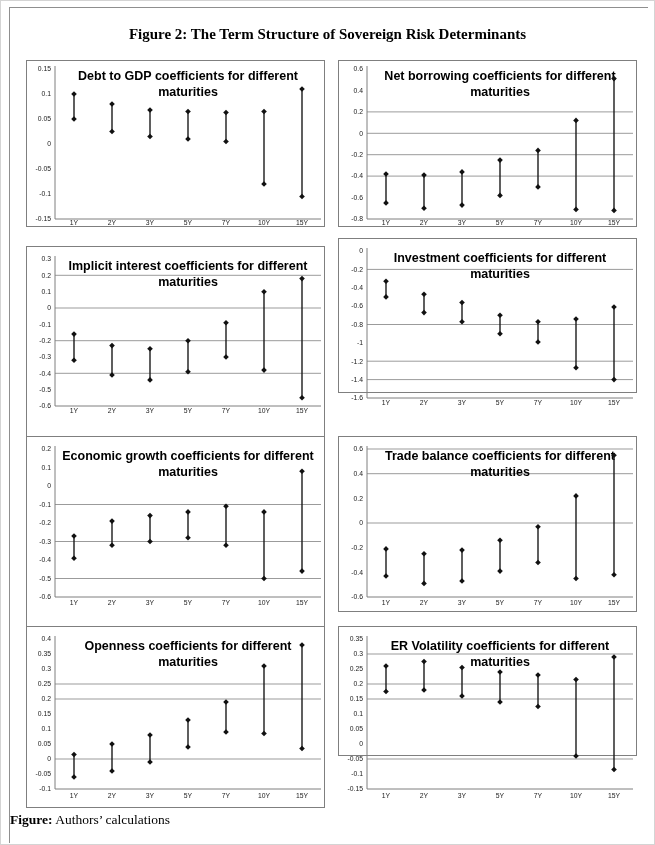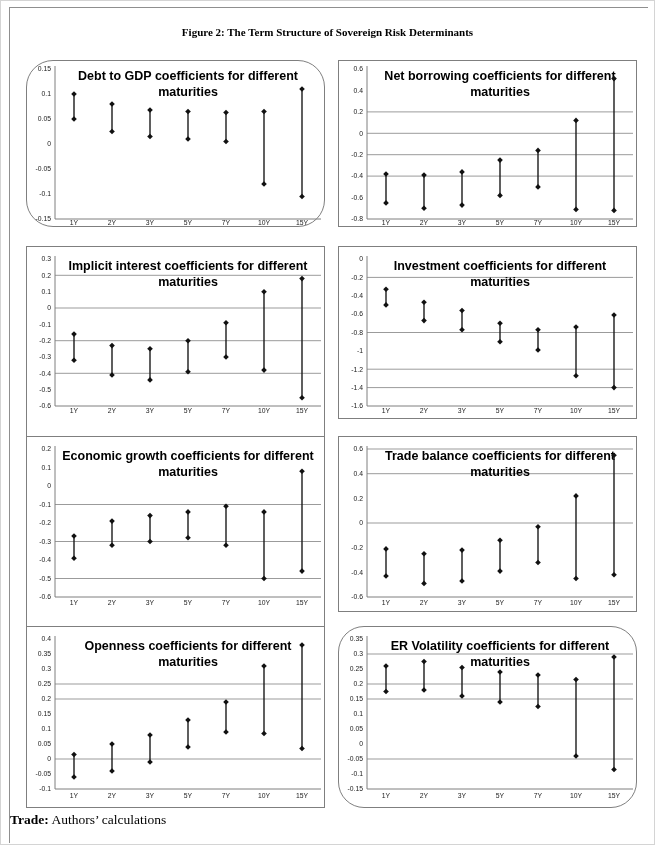--- a/index.html
+++ b/index.html
@@ -14,21 +14,21 @@
   .page-border-top{
     position:absolute;left:9px;top:7px;width:639px;height:0;
     border-top:1px solid #8f8f8f;
   }
   .page-border-left{
     position:absolute;left:9px;top:7px;width:0;height:836px;
     border-left:1px solid #8f8f8f;
   }
   .figure-title{
     position:absolute;left:0;top:26px;width:655px;margin:0;
-    text-align:center;font-size:11px;font-weight:bold;color:#000;
+    text-align:center;font-size:15px;font-weight:bold;color:#000;
   }
   .chart-box{
     position:absolute;background:#fff;border:1px solid #7f7f7f;
     box-sizing:border-box;
   }
   .chart-box svg{display:block;
     font-family:"Liberation Sans","DejaVu Sans",sans-serif;}
   .source-line{
     position:absolute;left:10px;top:812px;margin:0;
     font-size:13.5px;color:#000;
@@ -37,21 +37,21 @@
 </style>
 </head>
 <body>
 
 <div class="outer-frame"></div>
 <div class="page-border-top"></div>
 <div class="page-border-left"></div>
 
 <h1 class="figure-title">Figure 2: The Term Structure of Sovereign Risk Determinants</h1>
 
-<div class="chart-box" style="left: 26px; top: 60px; width: 299px; height: 167px; border-color: rgb(127, 127, 127); border-radius: 27px;">
+<div class="chart-box" style="left: 26px; top: 60px; width: 299px; height: 167px; border-color: rgb(127, 127, 127);">
     <svg viewBox="0 0 297 165" width="297" height="165">
       <line x1="28" y1="5" x2="28" y2="158" stroke="#7f7f7f" stroke-width="1"></line>
       <line x1="28" y1="158" x2="294" y2="158" stroke="#7f7f7f" stroke-width="1"></line>
       <text x="24" y="10.3" text-anchor="end" font-size="6.8" fill="#1a1a1a">0.15</text>
       <text x="24" y="35.3" text-anchor="end" font-size="6.8" fill="#1a1a1a">0.1</text>
       <text x="24" y="60.3" text-anchor="end" font-size="6.8" fill="#1a1a1a">0.05</text>
       <text x="24" y="85.3" text-anchor="end" font-size="6.8" fill="#1a1a1a">0</text>
       <text x="24" y="110.3" text-anchor="end" font-size="6.8" fill="#1a1a1a">-0.05</text>
       <text x="24" y="135.3" text-anchor="end" font-size="6.8" fill="#1a1a1a">-0.1</text>
       <text x="24" y="160.3" text-anchor="end" font-size="6.8" fill="#1a1a1a">-0.15</text>
@@ -178,21 +178,21 @@
       <line x1="237" y1="44.7" x2="237" y2="123.1" stroke="#1a1a1a" stroke-width="1.4"></line>
       <path d="M 237 120.3 L 239.8 123.1 L 237 125.9 L 234.2 123.1 Z" fill="#111111"></path>
       <path d="M 237 41.9 L 239.8 44.7 L 237 47.5 L 234.2 44.7 Z" fill="#111111"></path>
       <text x="237" y="166" text-anchor="middle" font-size="6.8" fill="#1a1a1a">10Y</text>
       <line x1="275" y1="31.6" x2="275" y2="150.8" stroke="#1a1a1a" stroke-width="1.4"></line>
       <path d="M 275 148.0 L 277.8 150.8 L 275 153.6 L 272.2 150.8 Z" fill="#111111"></path>
       <path d="M 275 28.8 L 277.8 31.6 L 275 34.4 L 272.2 31.6 Z" fill="#111111"></path>
       <text x="275" y="166" text-anchor="middle" font-size="6.8" fill="#1a1a1a">15Y</text>
     </svg>
   </div>
-<div class="chart-box" style="left: 338px; top: 246px; width: 299px; height: 173px; border-color: rgb(127, 127, 127);">
+<div class="chart-box" style="left: 338px; top: 238px; width: 299px; height: 155px; border-color: rgb(127, 127, 127);">
     <svg viewBox="0 0 297 171" width="297" height="171">
       <line x1="28" y1="30.4" x2="294" y2="30.4" stroke="#9b9b9b" stroke-width="1"></line>
       <line x1="28" y1="85.5" x2="294" y2="85.5" stroke="#9b9b9b" stroke-width="1"></line>
       <line x1="28" y1="122.2" x2="294" y2="122.2" stroke="#9b9b9b" stroke-width="1"></line>
       <line x1="28" y1="140.6" x2="294" y2="140.6" stroke="#9b9b9b" stroke-width="1"></line>
       <line x1="28" y1="9" x2="28" y2="159" stroke="#7f7f7f" stroke-width="1"></line>
       <line x1="28" y1="159" x2="294" y2="159" stroke="#7f7f7f" stroke-width="1"></line>
       <text x="24" y="14.3" text-anchor="end" font-size="6.8" fill="#1a1a1a">0</text>
       <text x="24" y="32.7" text-anchor="end" font-size="6.8" fill="#1a1a1a">-0.2</text>
       <text x="24" y="51.0" text-anchor="end" font-size="6.8" fill="#1a1a1a">-0.4</text>
@@ -371,21 +371,21 @@
       <line x1="237" y1="39.0" x2="237" y2="106.5" stroke="#1a1a1a" stroke-width="1.4"></line>
       <path d="M 237 103.7 L 239.8 106.5 L 237 109.3 L 234.2 106.5 Z" fill="#111111"></path>
       <path d="M 237 36.2 L 239.8 39.0 L 237 41.8 L 234.2 39.0 Z" fill="#111111"></path>
       <text x="237" y="171" text-anchor="middle" font-size="6.8" fill="#1a1a1a">10Y</text>
       <line x1="275" y1="18.0" x2="275" y2="121.5" stroke="#1a1a1a" stroke-width="1.4"></line>
       <path d="M 275 118.7 L 277.8 121.5 L 275 124.3 L 272.2 121.5 Z" fill="#111111"></path>
       <path d="M 275 15.2 L 277.8 18.0 L 275 20.8 L 272.2 18.0 Z" fill="#111111"></path>
       <text x="275" y="171" text-anchor="middle" font-size="6.8" fill="#1a1a1a">15Y</text>
     </svg>
   </div>
-<div class="chart-box" style="left: 338px; top: 626px; width: 299px; height: 182px; border-color: rgb(127, 127, 127); border-radius: 26px;">
+<div class="chart-box" style="left: 338px; top: 626px; width: 299px; height: 130px; border-color: rgb(127, 127, 127);">
     <svg viewBox="0 0 297 180" width="297" height="180">
       <line x1="28" y1="27.0" x2="294" y2="27.0" stroke="#9b9b9b" stroke-width="1"></line>
       <line x1="28" y1="57.0" x2="294" y2="57.0" stroke="#9b9b9b" stroke-width="1"></line>
       <line x1="28" y1="72.0" x2="294" y2="72.0" stroke="#9b9b9b" stroke-width="1"></line>
       <line x1="28" y1="132.0" x2="294" y2="132.0" stroke="#9b9b9b" stroke-width="1"></line>
       <line x1="28" y1="9" x2="28" y2="162" stroke="#7f7f7f" stroke-width="1"></line>
       <line x1="28" y1="162" x2="294" y2="162" stroke="#7f7f7f" stroke-width="1"></line>
       <text x="24" y="14.3" text-anchor="end" font-size="6.8" fill="#1a1a1a">0.35</text>
       <text x="24" y="29.3" text-anchor="end" font-size="6.8" fill="#1a1a1a">0.3</text>
       <text x="24" y="44.3" text-anchor="end" font-size="6.8" fill="#1a1a1a">0.25</text>
@@ -424,15 +424,15 @@
       <path d="M 237 49.7 L 239.8 52.5 L 237 55.3 L 234.2 52.5 Z" fill="#111111"></path>
       <text x="237" y="171" text-anchor="middle" font-size="6.8" fill="#1a1a1a">10Y</text>
       <line x1="275" y1="30.0" x2="275" y2="142.5" stroke="#1a1a1a" stroke-width="1.4"></line>
       <path d="M 275 139.7 L 277.8 142.5 L 275 145.3 L 272.2 142.5 Z" fill="#111111"></path>
       <path d="M 275 27.2 L 277.8 30.0 L 275 32.8 L 272.2 30.0 Z" fill="#111111"></path>
       <text x="275" y="171" text-anchor="middle" font-size="6.8" fill="#1a1a1a">15Y</text>
     </svg>
   </div>
 
 <p class="source-line">
-  <b>Trade:</b>
+  <b>Figure:</b>
   <span>Authors’ calculations</span>
 </p>
 
 </body></html>

